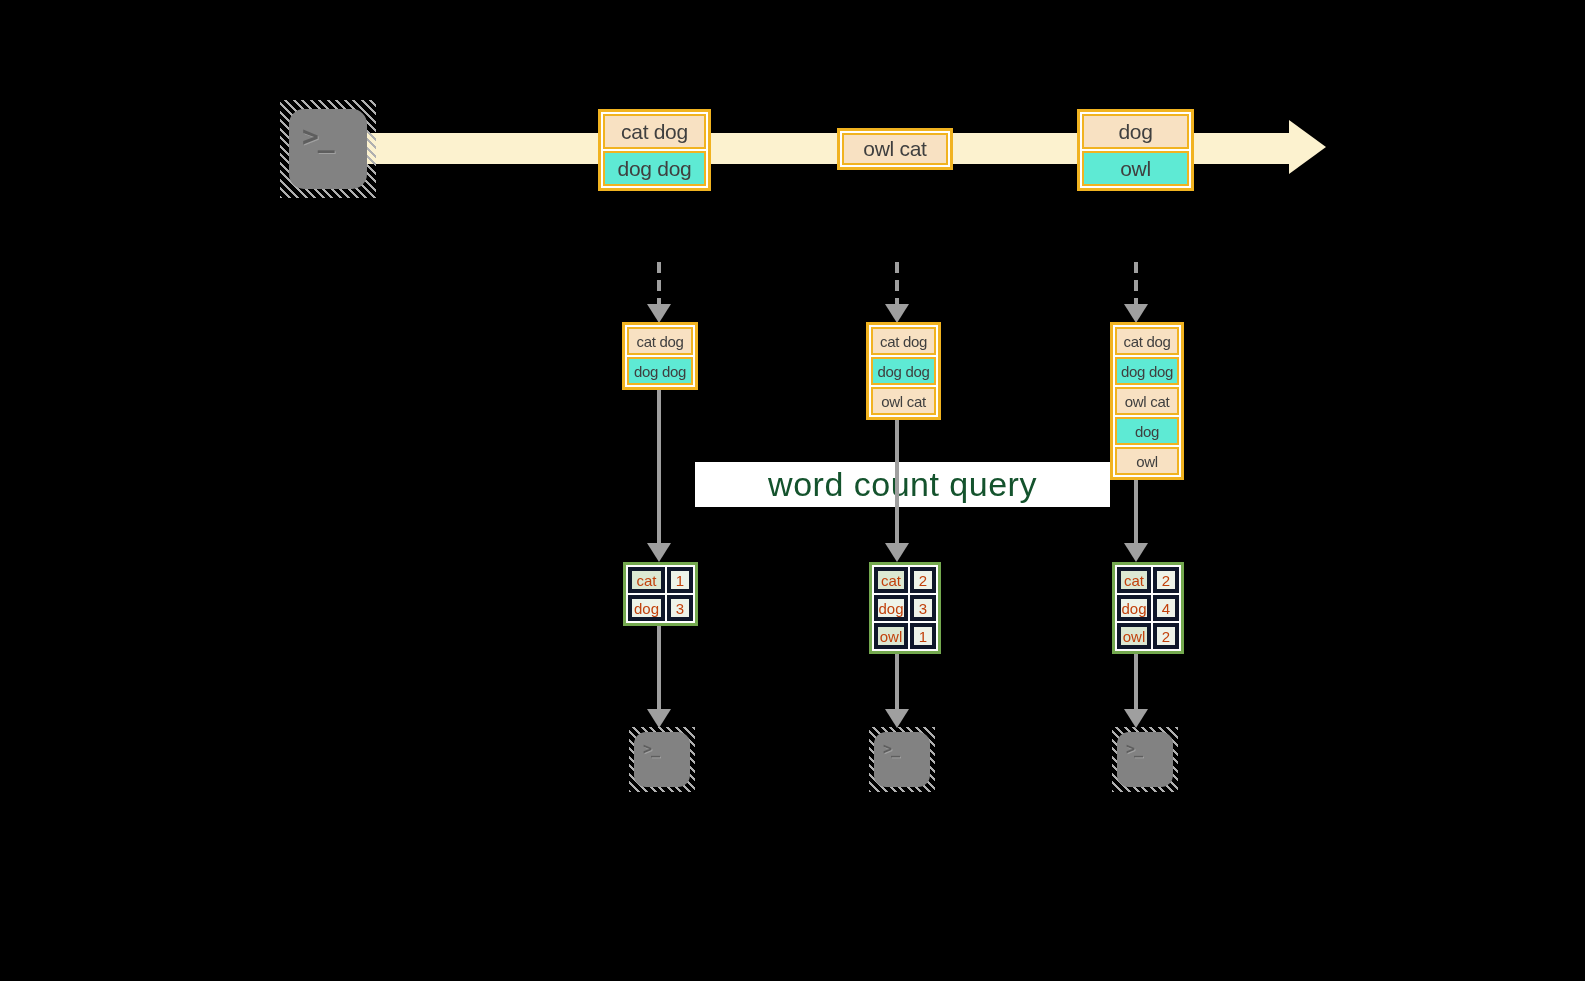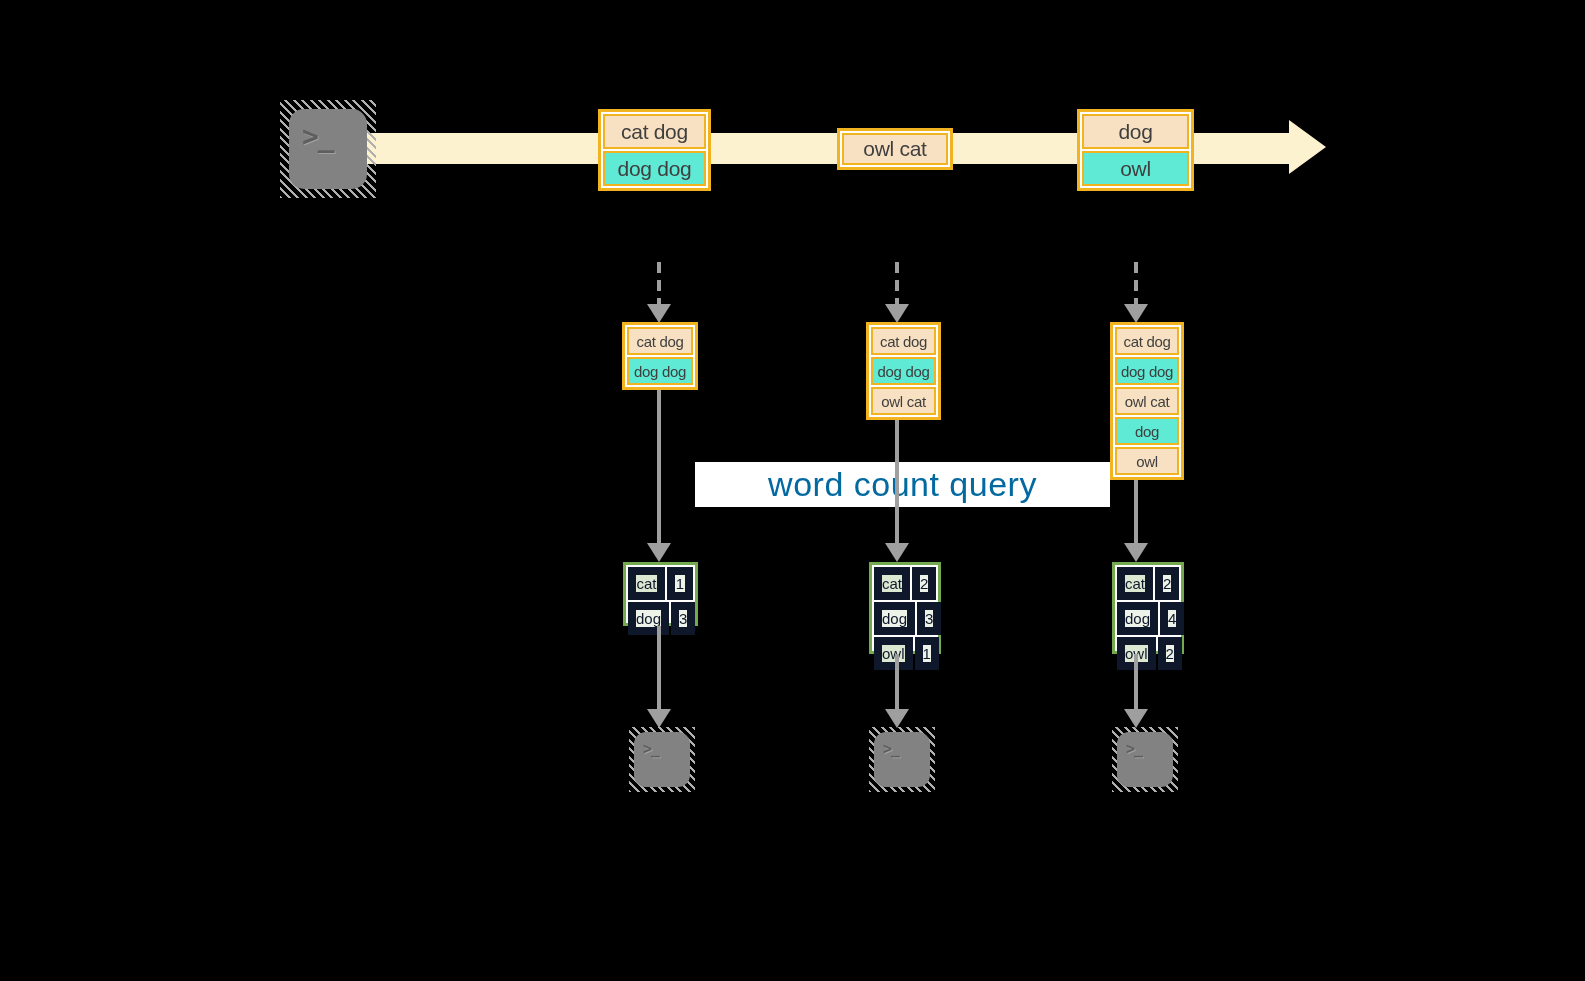--- a/index.html
+++ b/index.html
@@ -38,33 +38,33 @@
   .vline { position:absolute; width:4px; background:#9f9f9f; }
   .ah {
     position:absolute; width:0; height:0;
     border-left:12px solid transparent; border-right:12px solid transparent; border-top:19px solid #9f9f9f;
   }
 
   
   .query {
     position:absolute; left:695px; top:462px; width:415px; height:45px; background:#ffffff;
     display:flex; align-items:center; justify-content:center;
-    font-size:34px; font-weight:300; color:#0369a1; letter-spacing:0.5px;
+    font-size:34px; font-weight:300; color:#14532d; letter-spacing:0.5px;
   }
 
   
   .gtable {
     position:absolute; box-sizing:border-box; background:#fff;
     border:3px solid #74a94f; padding:2px; display:flex; flex-direction:column; gap:2px;
   }
   .grow { flex:1; display:flex; gap:2px; }
   .gcell {
-    box-sizing:border-box; border:8px solid #0f172a;
+    box-sizing:border-box; border:4px solid #0f172a;
     display:flex; align-items:center; justify-content:center;
-    color:#0f172a; font-size:15px;
+    color:#c2410c; font-size:15px;
   }
   .glabel { flex:1; }
   .gval { width:26px; }
   .gtone-a { background:#dce8d2; }
   .gtone-b { background:#eef3e9; }
 
   
   .term {
     position:absolute;
     background:repeating-linear-gradient(45deg, #b0b0b0 0 2px, transparent 2px 6px);

